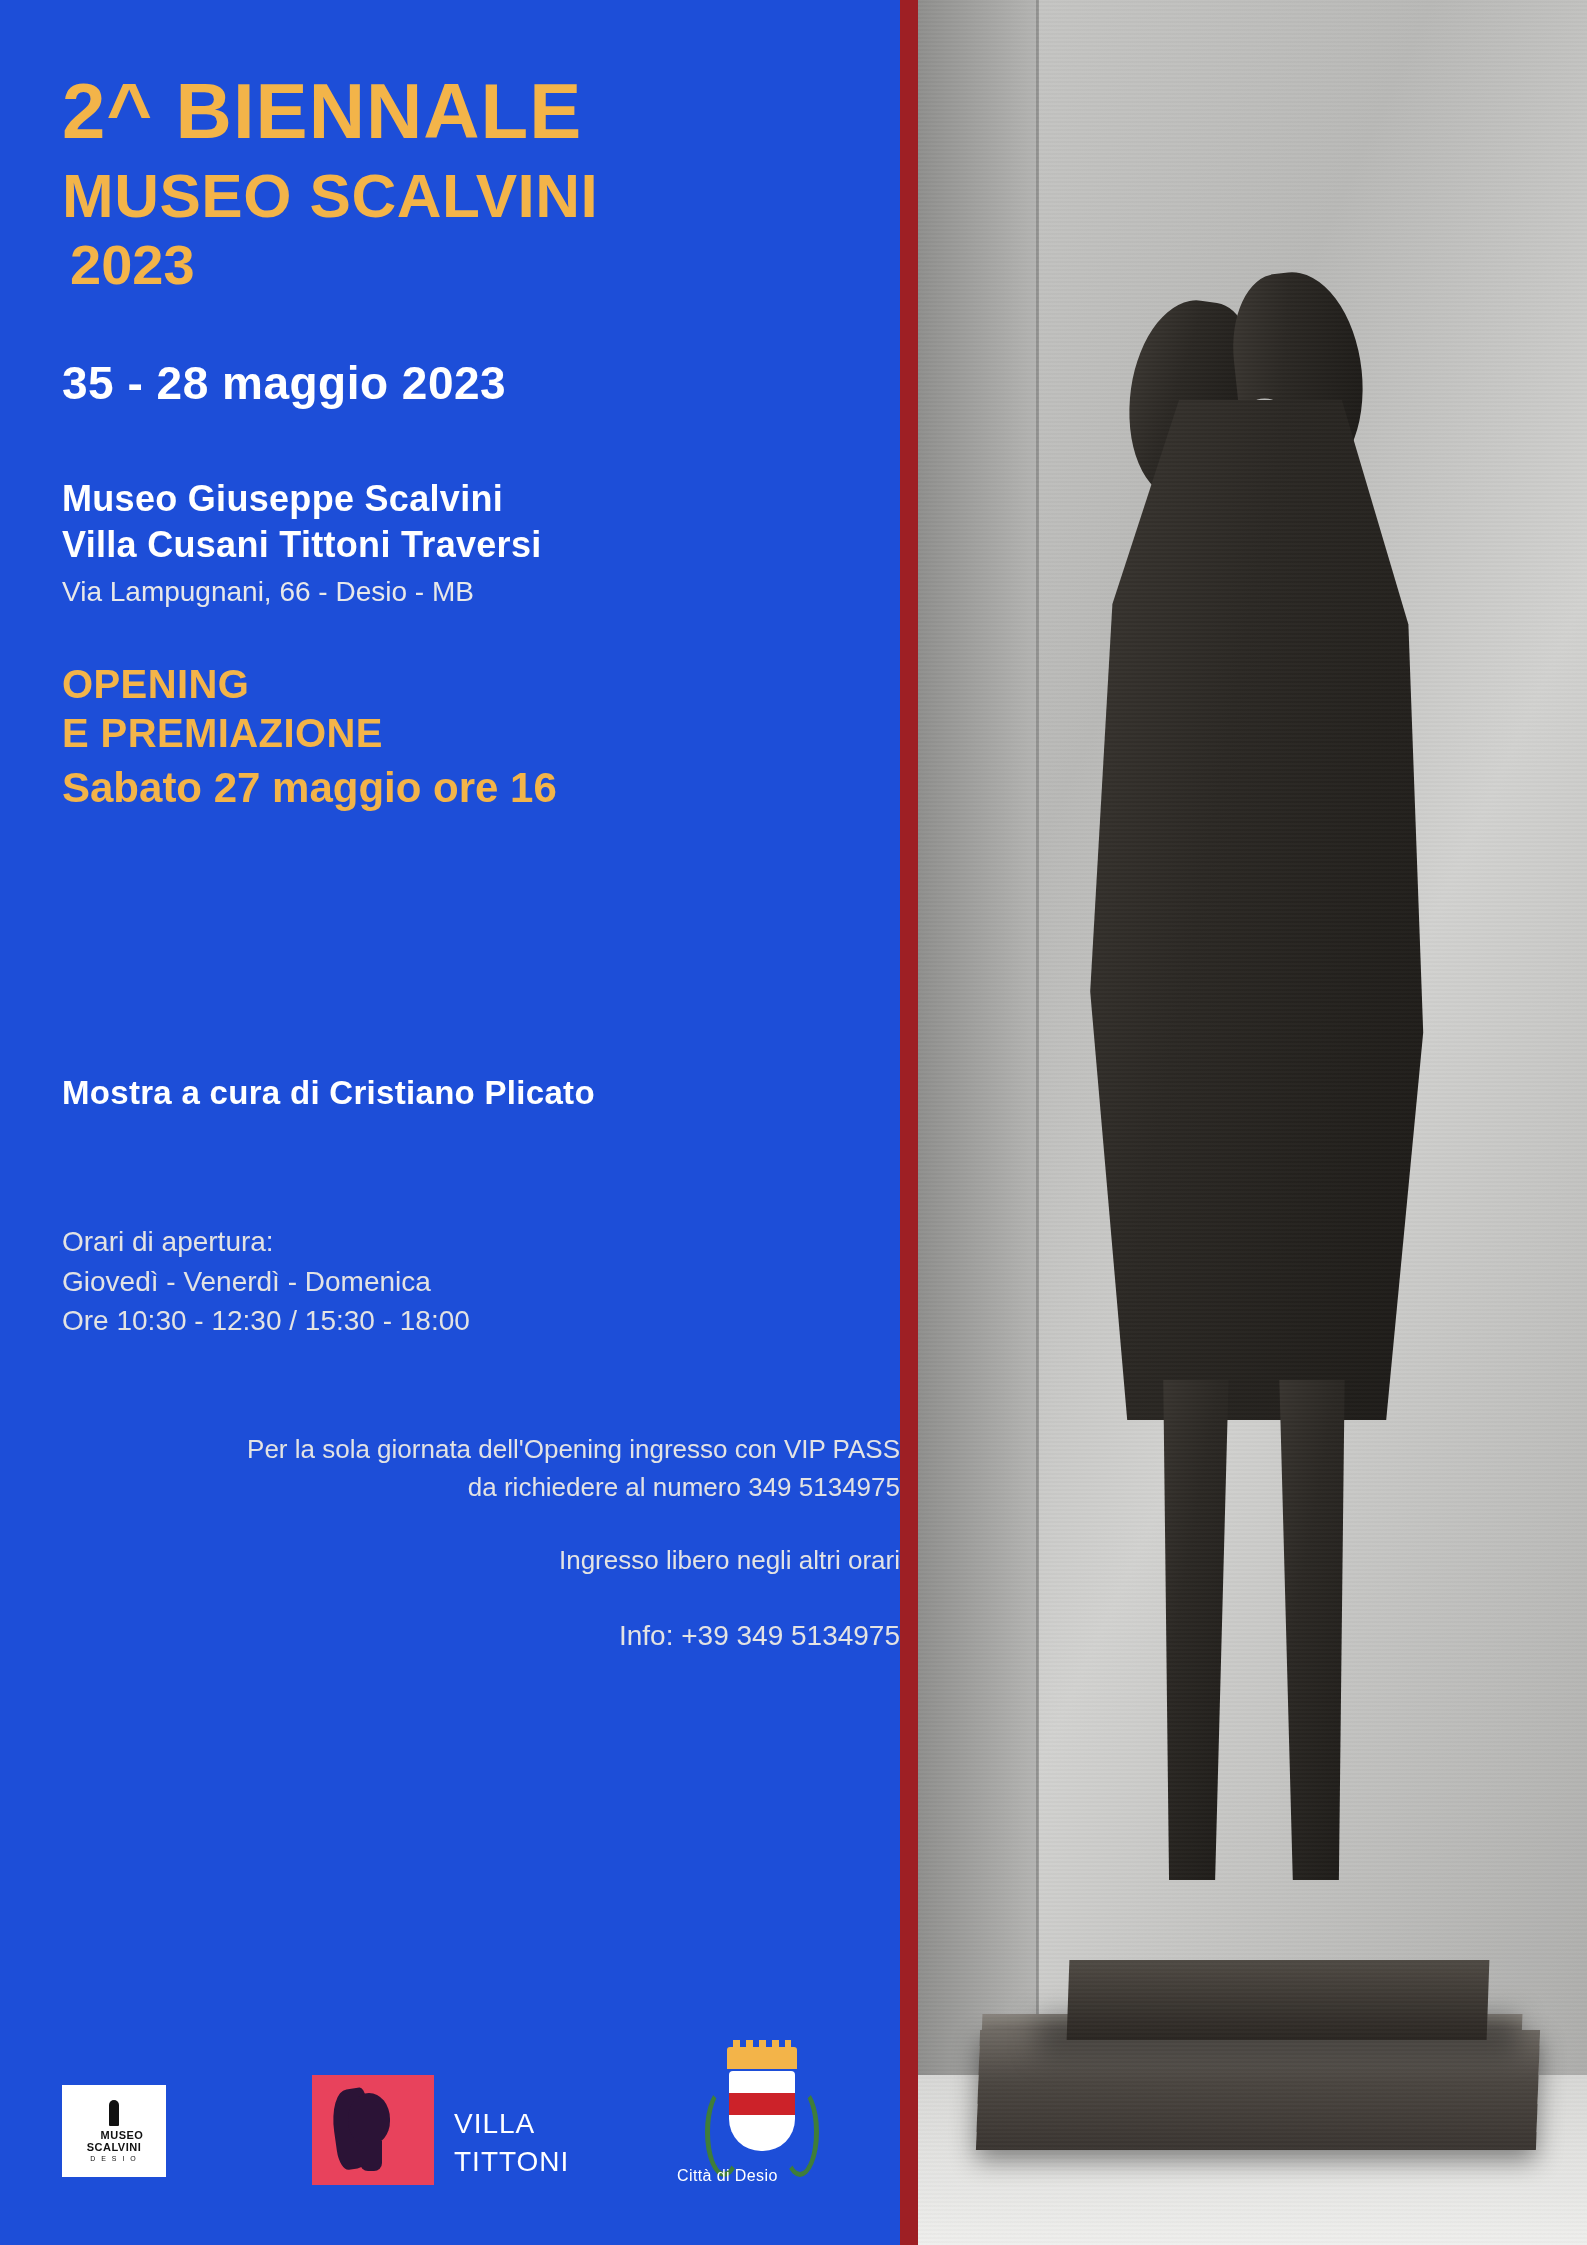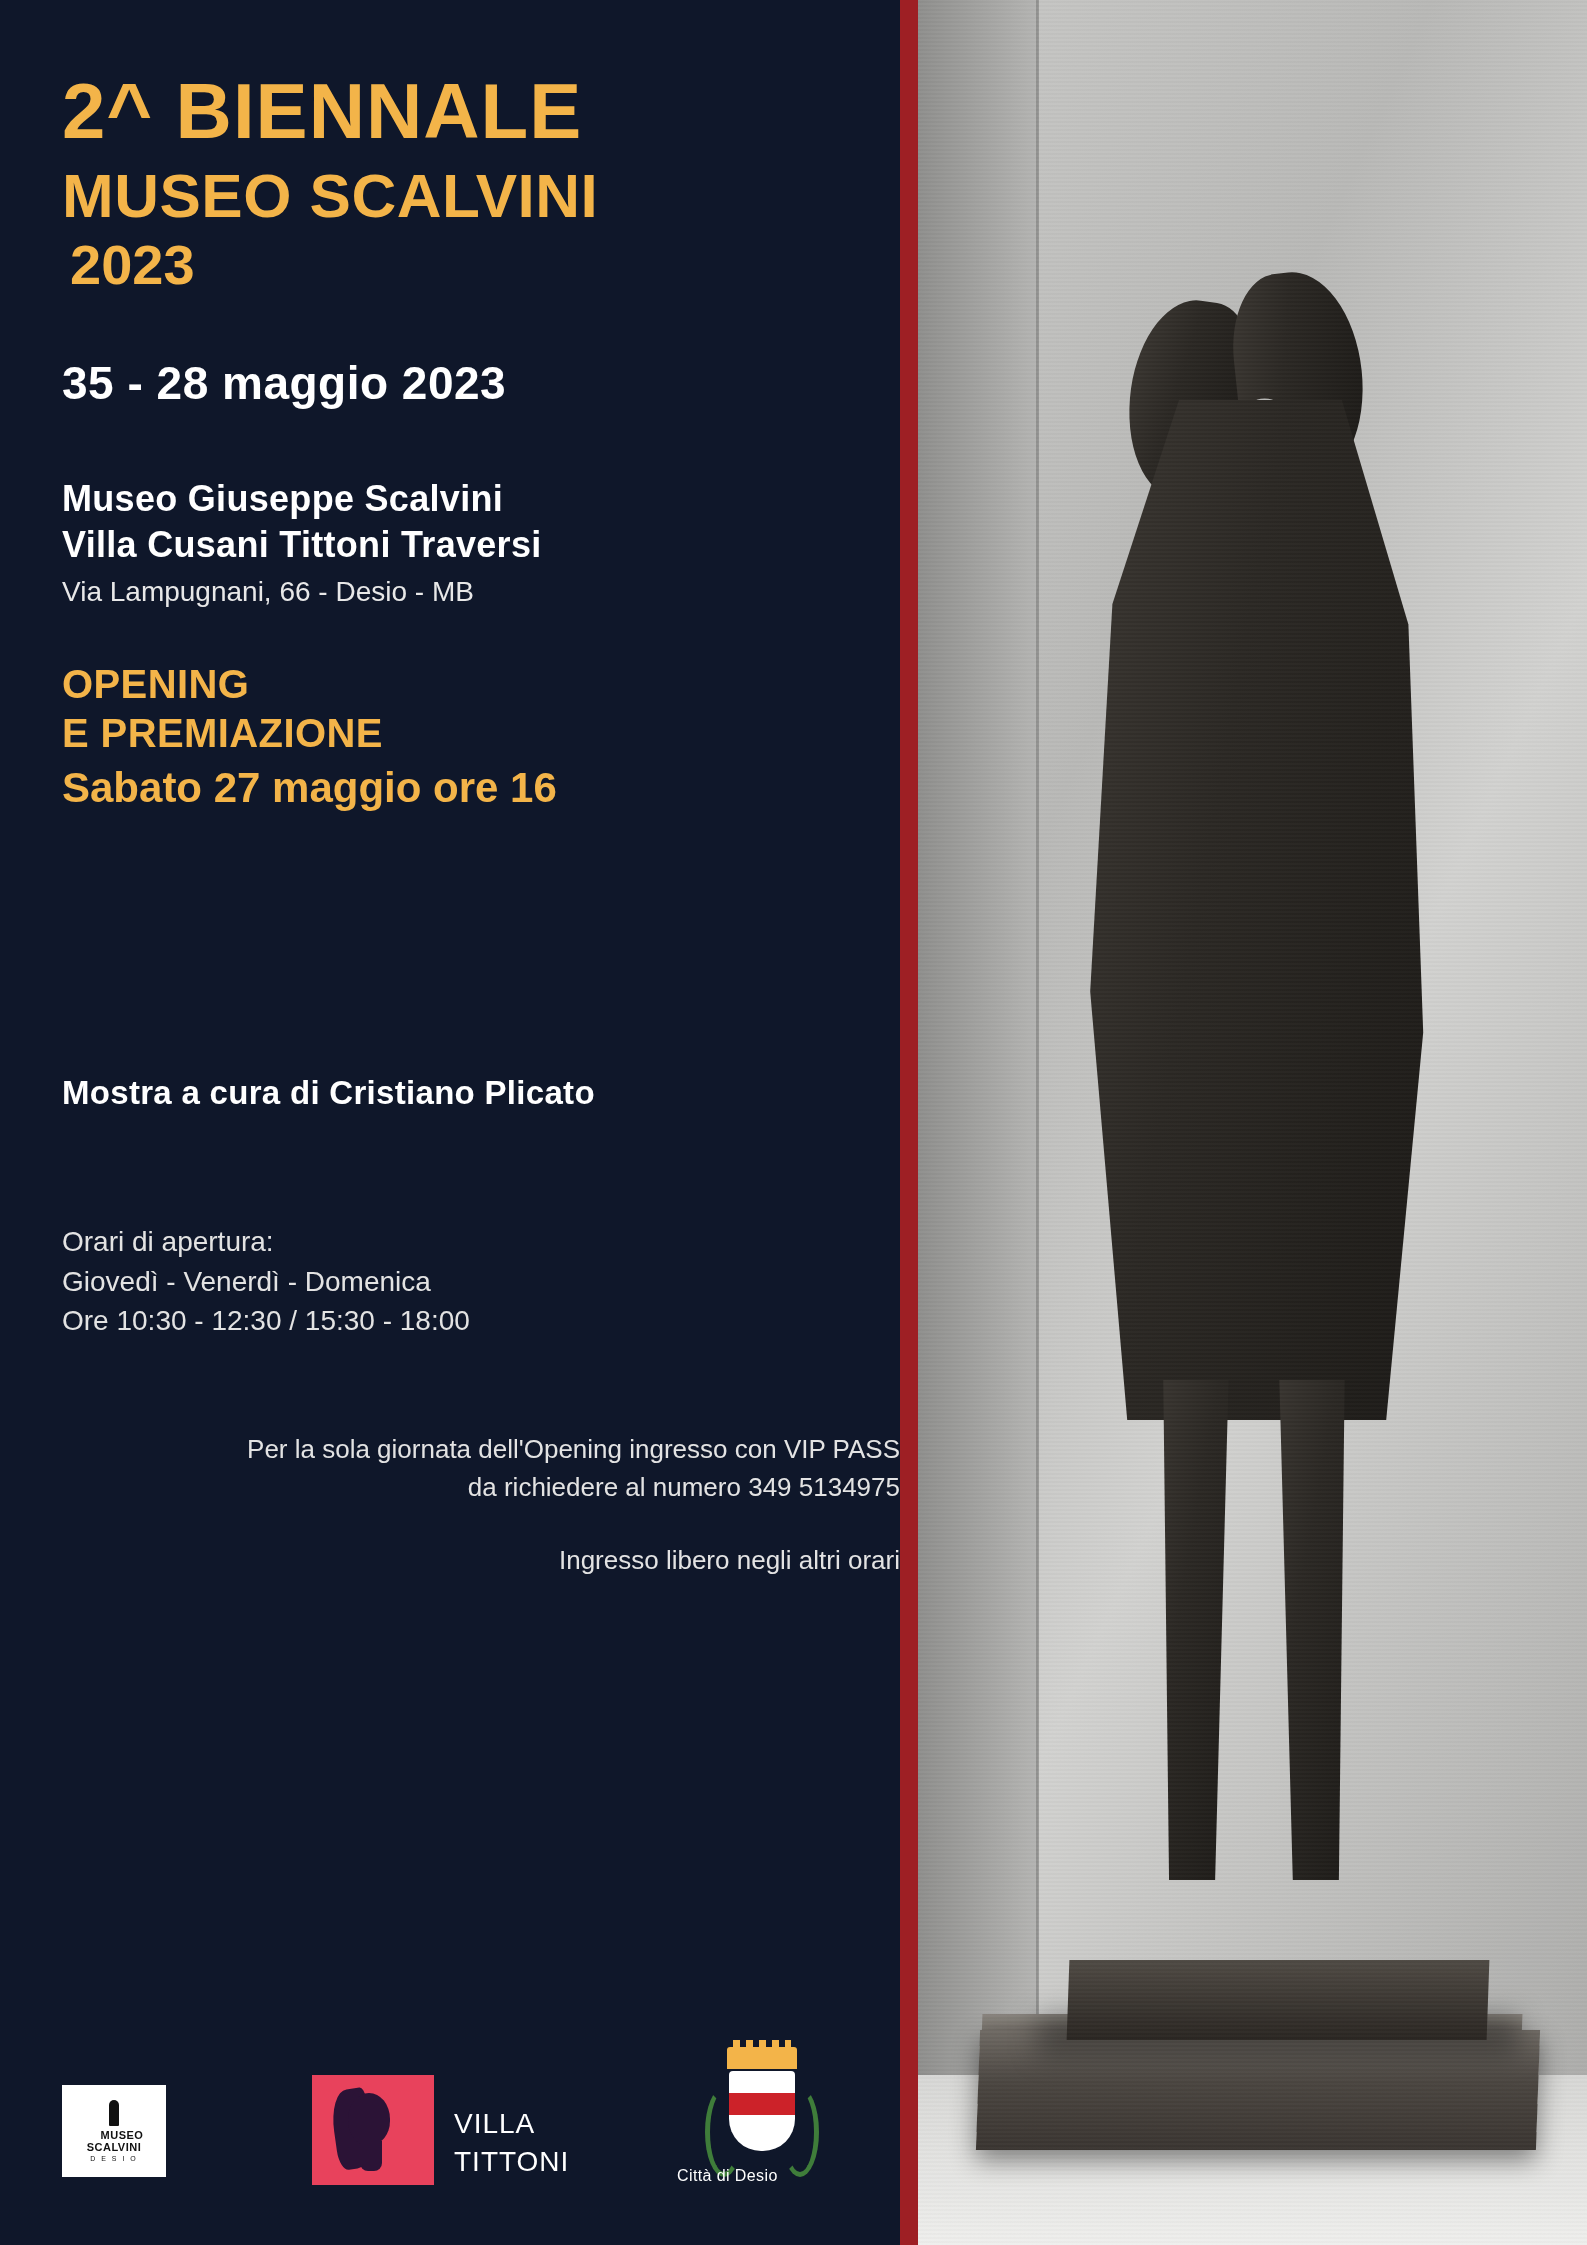--- a/index.html
+++ b/index.html
@@ -17,21 +17,21 @@
     background: #050505;
     overflow: hidden;
   }
   
   .left-col {
     position: absolute;
     top: 0;
     left: 0;
     width: 900px;
     height: 2245px;
-    background: #0f172a;
+    background: #1d4ed8;
     box-sizing: border-box;
     padding: 70px 0 0 62px;
   }
   .title-main {
     color: #f3b449;
     font-size: 78px;
     font-weight: bold;
     letter-spacing: 1px;
     line-height: 1.06;
     margin: 0;
@@ -458,20 +458,21 @@
     <div class="hours-block">
       <p class="hours-line">Orari di apertura:</p>
       <p class="hours-line">Giovedì - Venerdì - Domenica</p>
       <p class="hours-line">Ore 10:30 - 12:30 / 15:30 - 18:00</p>
     </div>
 
     <div class="notes-block">
       <p class="note-line">Per la sola giornata dell'Opening  ingresso con VIP PASS</p>
       <p class="note-line">da richiedere al numero  349 5134975</p>
       <p class="note-line note-gap">Ingresso libero negli altri orari</p>
+      <p class="info-line">Info: +39 349 5134975</p>
     </div>
 
     <div class="logo-row">
 
       <div class="logo-museo">
         <div class="statue"></div>
         <div class="l1">MUSEO</div>
         <div class="l2">SCALVINI</div>
         <div class="l3">D E S I O</div>
       </div>

